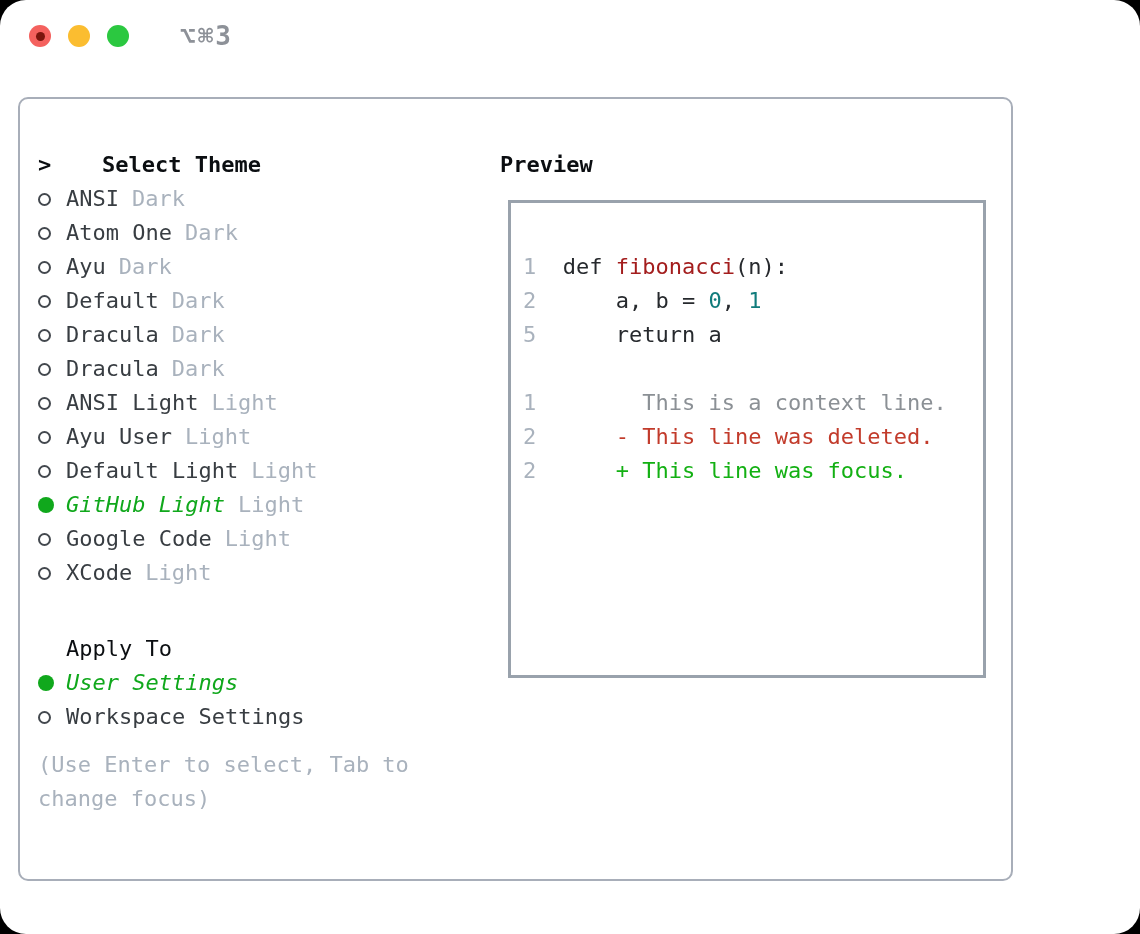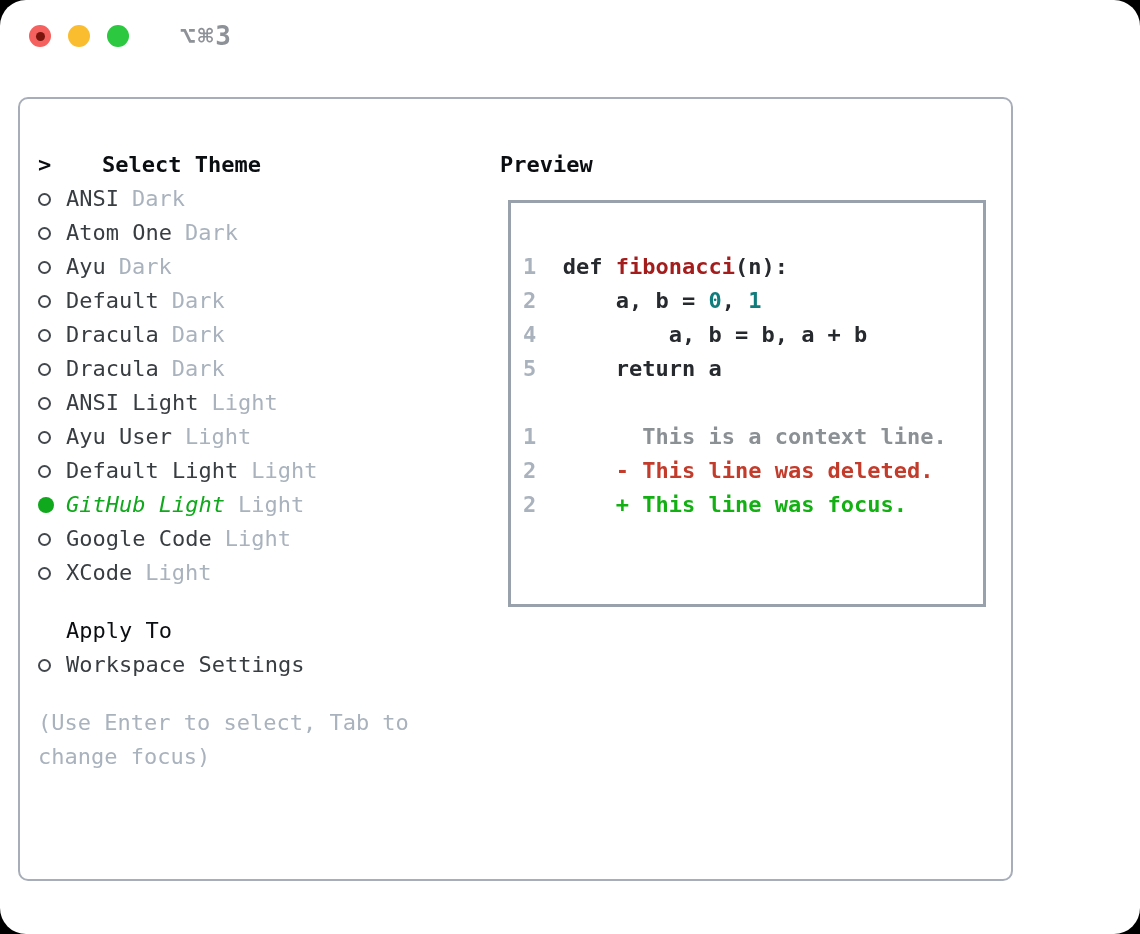--- a/index.html
+++ b/index.html
@@ -41,28 +41,28 @@
   .row{display:flex;align-items:center;height:34px;white-space:pre;}
   .icon-col{display:inline-flex;width:28px;flex:0 0 28px;align-items:center;}
   .prompt{font-weight:bold;color:var(--c-header);}
   .hdr{font-weight:bold;color:var(--c-header);margin-left:36px;}
   .hdr2{color:var(--c-header);}
   .radio{width:13px;height:13px;border:2px solid #43484e;border-radius:50%;}
   .radio.sel{width:16px;height:16px;border:none;background:var(--c-green);}
   .tname{color:var(--c-item);}
   .tname.sel{color:var(--c-green);font-style:italic;}
   .tvariant{color:var(--c-muted);margin-left:13px;}
-  .apply-block{margin-top:24px;}
-  .help{margin-top:24px;width:420px;color:var(--c-muted);font-size:22px;line-height:34px;white-space:normal;}
+  .apply-block{margin-top:42px;}
+  .help{margin-top:14px;width:420px;color:var(--c-muted);font-size:22px;line-height:34px;white-space:normal;}
   
   .preview-title{position:absolute;left:480px;top:49px;height:34px;line-height:34px;font-size:22px;font-weight:bold;color:var(--c-header);}
   .preview-box{
-    position:absolute;left:488px;top:101px;width:478px;height:407px;
+    position:absolute;left:488px;top:101px;width:478px;height:478px;
     border:3px solid var(--c-pborder);background:#fff;
-    padding:47px 10px 0 12px;font-size:22px;line-height:34px;font-weight:bold;
+    padding:47px 10px 0 12px;font-size:22px;line-height:34px;
   }
   .pline{white-space:pre;height:34px;}
   .lnum{display:inline-block;width:1ch;margin-right:2ch;color:var(--c-muted);}
   .tok-code{color:var(--c-code);}
   .tok-func{color:var(--c-func);}
   .tok-number{color:var(--c-num);}
   .tok-builtin{color:var(--c-builtin);}
   .tok-context{color:var(--c-context);margin-top:26px;}
   .tok-deleted{color:var(--c-deleted);}
   .tok-added{color:var(--c-added);}
@@ -100,32 +100,32 @@
           <div class="row"><span class="icon-col"><span class="radio"></span></span><span class="tname">Google Code</span><span class="tvariant">Light</span></div>
           <div class="row"><span class="icon-col"><span class="radio"></span></span><span class="tname">XCode</span><span class="tvariant">Light</span></div>
         </div>
 
       <div class="apply-block">
         <div class="row">
           <span class="icon-col"></span>
           <span class="hdr2">Apply To</span>
         </div>
         <div id="apply-list">
+            <div class="row"><span class="icon-col"><span class="radio sel"></span></span><span class="tname sel">User Settings</span></div>
             <div class="row"><span class="icon-col"><span class="radio"></span></span><span class="tname">Workspace Settings</span></div>
           </div>
       </div>
 
       <div class="help">(Use Enter to select, Tab to change focus)</div>
     </div>
 
     <div class="preview-title">Preview</div>
     <div class="preview-box" id="preview-box">
         <div class="pline"><span class="lnum">1</span><span class="tok-code">def </span><span class="tok-func">fibonacci</span><span class="tok-code">(n):</span></div>
         <div class="pline"><span class="lnum">2</span><span class="tok-code">    a, b = </span><span class="tok-number">0</span><span class="tok-code">, </span><span class="tok-number">1</span></div>
-        <div class="pline"><span class="lnum">4</span><span class="tok-code">        a, b = b, a + b</span></div>
         <div class="pline"><span class="lnum">5</span><span class="tok-code">    return a</span></div>
         <div class="pline"><span class="lnum"></span></div>
         <div class="pline"><span class="lnum">1</span><span class="tok-context">      This is a context line.</span></div>
         <div class="pline"><span class="lnum">2</span><span class="tok-deleted">    - This line was deleted.</span></div>
         <div class="pline"><span class="lnum">2</span><span class="tok-added">    + This line was focus.</span></div>
       </div>
   </div>
 </div>
 
 </body></html>

